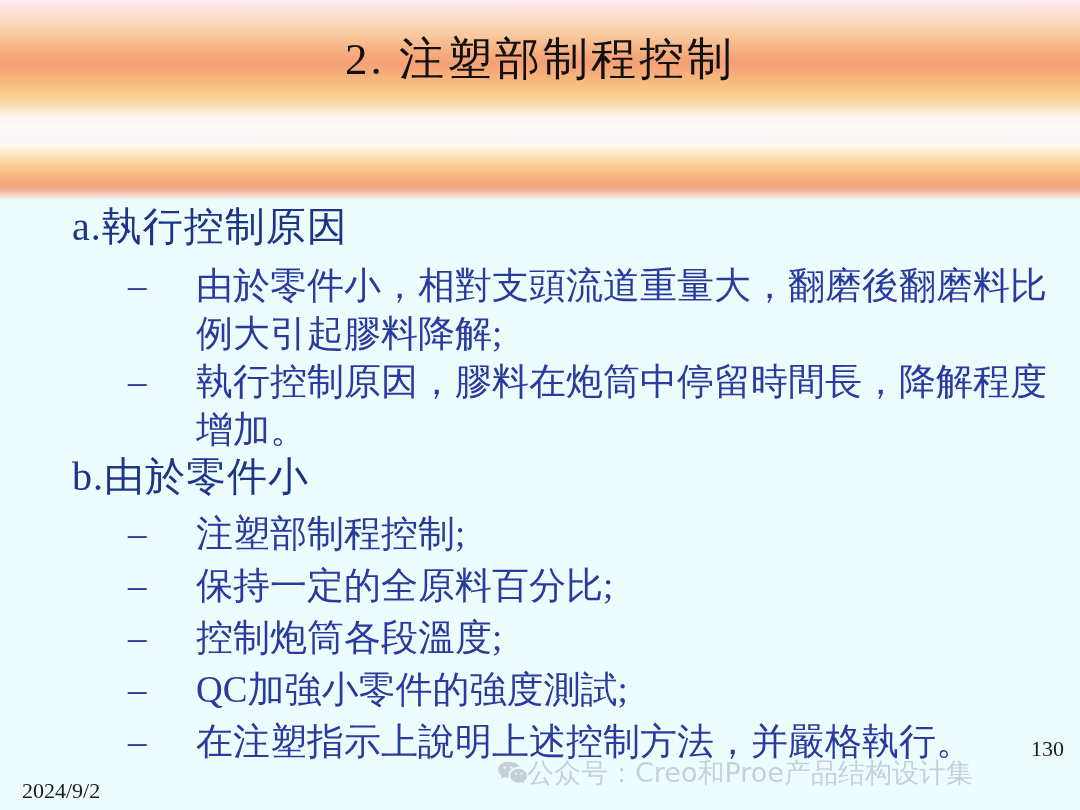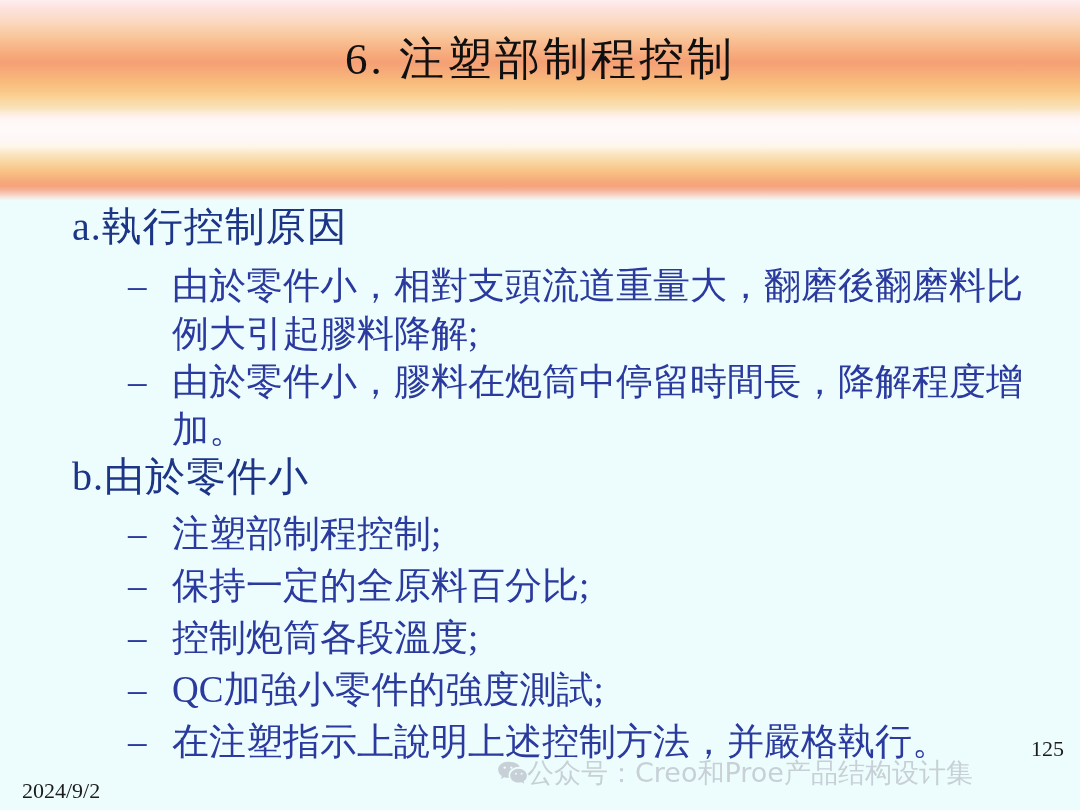--- a/index.html
+++ b/index.html
@@ -158,21 +158,21 @@
     position: absolute;
     left: 0;
     top: 0;
     width: 34px;
     font-size: 37px;
     line-height: 48px;
     color: #2b3a9e;
   }
   .bullet .btext {
     display: block;
-    margin-left: 44px;
+    margin-left: 68px;
   }
 
   
   #footer-date {
     position: absolute;
     left: 22px;
     top: 778px;
     font-family: "Liberation Serif", "DejaVu Serif", serif;
     font-size: 22px;
     line-height: 26px;
@@ -214,37 +214,37 @@
 </style>
 </head>
 <body>
 
 <div id="slide">
 
   <div id="header-band"></div>
   <div id="header-highlight"></div>
   <div id="header-fade"></div>
 
-  <div id="title-main">6. 注塑部制程控制</div>
+  <div id="title-main">2. 注塑部制程控制</div>
 
 
   <div id="content">
 
     <div class="section-head" style="top:4px;">
       <span class="marker">a.</span><span>執行控制原因</span>
     </div>
 
     <div class="bullet" style="top:62px;">
       <span class="dash">–</span>
       <span class="btext">由於零件小，相對支頭流道重量大，翻磨後翻磨料比例大引起膠料降解;</span>
     </div>
 
     <div class="bullet" style="top:158px;">
       <span class="dash">–</span>
-      <span class="btext">由於零件小，膠料在炮筒中停留時間長，降解程度增加。</span>
+      <span class="btext">執行控制原因，膠料在炮筒中停留時間長，降解程度增加。</span>
     </div>
 
     <div class="section-head" style="top:254px;">
       <span class="marker">b.</span><span>由於零件小</span>
     </div>
 
     <div class="bullet" style="top:310px;">
       <span class="dash">–</span>
       <span class="btext">注塑部制程控制;</span>
     </div>
@@ -266,21 +266,21 @@
 
     <div class="bullet" style="top:518px;">
       <span class="dash">–</span>
       <span class="btext">在注塑指示上說明上述控制方法，并嚴格執行。</span>
     </div>
 
   </div>
 
   <div id="footer-date">2024/9/2</div>
 
-  <div id="footer-page">125</div>
+  <div id="footer-page">130</div>
 
   <div id="watermark">
     <svg class="wm-icon" viewBox="0 0 64 54">
       <path d="M23.5 3C11.9 3 2.5 10.6 2.5 20c0 5.3 3 10.1 7.7 13.2L8.3 39.6l7.2-3.8c2.5.8 5.2 1.2 8 1.2.7 0 1.4 0 2.1-.1-.6-1.6-.9-3.3-.9-5.1 0-9.9 9.7-17.9 21.6-17.9.8 0 1.5 0 2.3.1C46.9 7.5 36.2 3 23.5 3z" fill="#8e8e9e"></path>
       <path d="M46.4 17.9c-10 0-18.2 6.6-18.2 14.8 0 8.2 8.2 14.8 18.2 14.8 2.1 0 4.1-.3 6-.8l6 3.1-1.6-5.3c4.3-2.7 7-6.9 7-11.8 0-8.2-8.1-14.8-17.4-14.8z" fill="#8e8e9e"></path>
       <circle cx="16.5" cy="15.5" r="2.6" fill="#edfdfd"></circle>
       <circle cx="30.5" cy="15.5" r="2.6" fill="#edfdfd"></circle>
       <circle cx="40.5" cy="28.5" r="2.2" fill="#edfdfd"></circle>
       <circle cx="52.5" cy="28.5" r="2.2" fill="#edfdfd"></circle>
     </svg>

